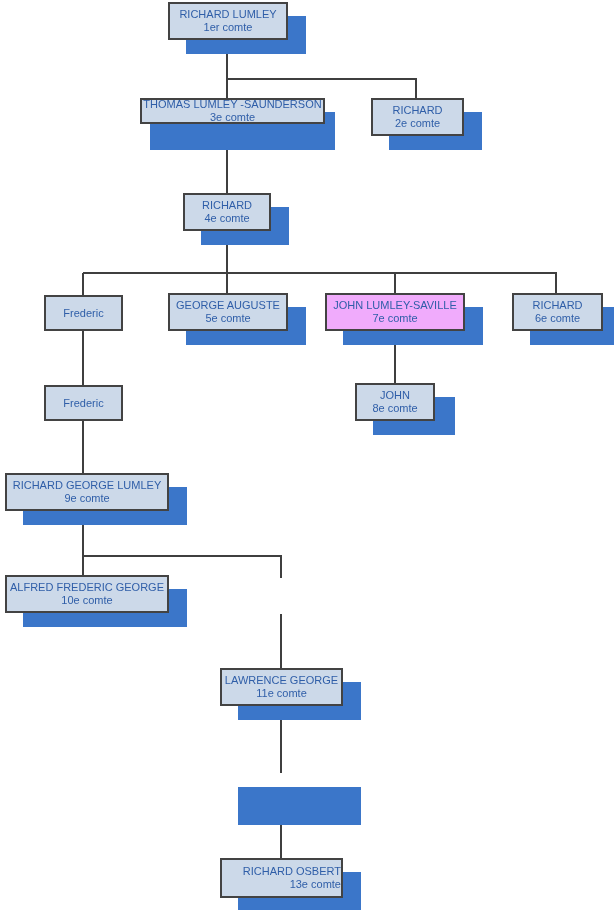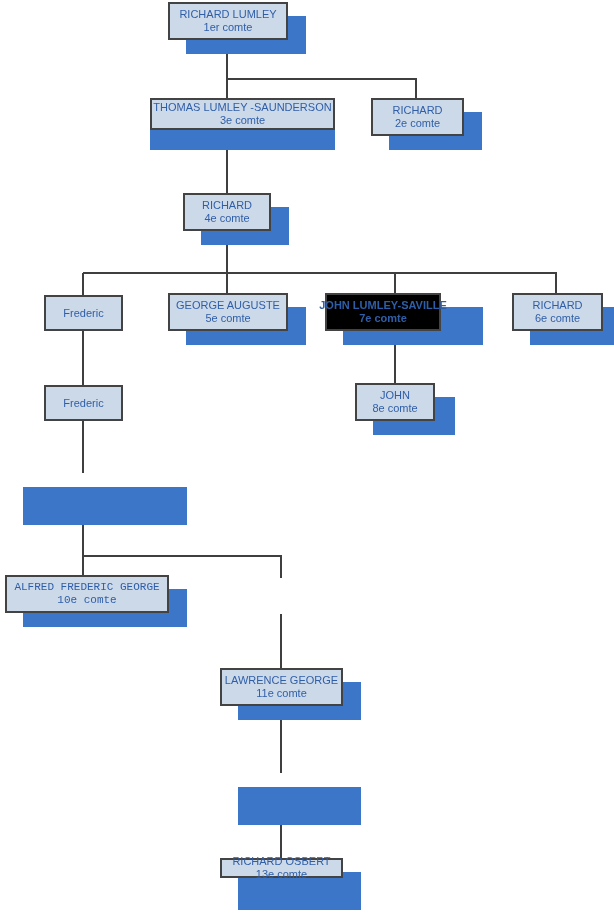--- a/index.html
+++ b/index.html
@@ -82,21 +82,21 @@
     <div class="line v" style="background: rgb(63, 63, 63); left: 280px; top: 556px; height: 22px;"></div>
     <div class="line v" style="background: rgb(63, 63, 63); left: 280px; top: 614px; height: 54px;"></div>
     <div class="line v" style="background: rgb(63, 63, 63); left: 280px; top: 706px; height: 67px;"></div>
     <div class="line v" style="background: rgb(63, 63, 63); left: 280px; top: 811px; height: 47px;"></div>
     <div class="shadow" style="background: rgb(59, 118, 201); left: 186px; top: 16px; width: 120px; height: 38px;"></div>
     <div class="node" style="left: 168px; top: 2px; width: 120px; height: 38px; background: rgb(204, 217, 233); border-color: rgb(67, 67, 67); color: rgb(47, 94, 168);">
       <span class="nm">RICHARD LUMLEY</span>
       <span class="ti">1er comte</span>
     </div>
     <div class="shadow" style="background: rgb(59, 118, 201); left: 150px; top: 112px; width: 185px; height: 38px;"></div>
-    <div class="node" style="left: 150px; top: 98px; width: 185px; height: 32px; background: rgb(204, 217, 233); border-color: rgb(67, 67, 67); color: rgb(47, 94, 168);">
+    <div class="node" style="left: 140px; top: 98px; width: 185px; height: 26px; background: rgb(204, 217, 233); border-color: rgb(67, 67, 67); color: rgb(47, 94, 168);">
       <span class="nm">THOMAS LUMLEY -SAUNDERSON</span>
       <span class="ti">3e comte</span>
     </div>
     <div class="shadow" style="background: rgb(59, 118, 201); left: 389px; top: 112px; width: 93px; height: 38px;"></div>
     <div class="node" style="left: 371px; top: 98px; width: 93px; height: 38px; background: rgb(204, 217, 233); border-color: rgb(67, 67, 67); color: rgb(47, 94, 168);">
       <span class="nm">RICHARD</span>
       <span class="ti">2e comte</span>
     </div>
     <div class="shadow" style="background: rgb(59, 118, 201); left: 201px; top: 207px; width: 88px; height: 38px;"></div>
     <div class="node" style="left: 183px; top: 193px; width: 88px; height: 38px; background: rgb(204, 217, 233); border-color: rgb(67, 67, 67); color: rgb(47, 94, 168);">
@@ -105,47 +105,51 @@
     </div>
     <div class="node" style="left: 44px; top: 295px; width: 79px; height: 36px; background: rgb(204, 217, 233); border-color: rgb(67, 67, 67); color: rgb(47, 94, 168);">
       <span class="nm">Frederic</span>
     </div>
     <div class="shadow" style="background: rgb(59, 118, 201); left: 186px; top: 307px; width: 120px; height: 38px;"></div>
     <div class="node" style="left: 168px; top: 293px; width: 120px; height: 38px; background: rgb(204, 217, 233); border-color: rgb(67, 67, 67); color: rgb(47, 94, 168);">
       <span class="nm">GEORGE AUGUSTE</span>
       <span class="ti">5e comte</span>
     </div>
     <div class="shadow" style="background: rgb(59, 118, 201); left: 343px; top: 307px; width: 140px; height: 38px;"></div>
-    <div class="node" style="left: 325px; top: 293px; width: 116px; height: 38px; background: #000000; border-color: rgb(67, 67, 67); color: rgb(47, 94, 168); font-weight: bold;">
+    <div class="node" style="left: 325px; top: 293px; width: 140px; height: 38px; background: #f0abfc; border-color: rgb(67, 67, 67); color: rgb(47, 94, 168);">
       <span class="nm">JOHN LUMLEY-SAVILLE</span>
       <span class="ti">7e comte</span>
     </div>
     <div class="shadow" style="background: rgb(59, 118, 201); left: 530px; top: 307px; width: 91px; height: 38px;"></div>
     <div class="node" style="left: 512px; top: 293px; width: 91px; height: 38px; background: rgb(204, 217, 233); border-color: rgb(67, 67, 67); color: rgb(47, 94, 168);">
       <span class="nm">RICHARD</span>
       <span class="ti">6e comte</span>
     </div>
     <div class="shadow" style="background: rgb(59, 118, 201); left: 373px; top: 397px; width: 82px; height: 38px;"></div>
     <div class="node" style="left: 355px; top: 383px; width: 80px; height: 38px; background: rgb(204, 217, 233); border-color: rgb(67, 67, 67); color: rgb(47, 94, 168);">
       <span class="nm">JOHN</span>
       <span class="ti">8e comte</span>
     </div>
     <div class="node" style="left: 44px; top: 385px; width: 79px; height: 36px; background: rgb(204, 217, 233); border-color: rgb(67, 67, 67); color: rgb(47, 94, 168);">
       <span class="nm">Frederic</span>
     </div>
     <div class="shadow" style="background: rgb(59, 118, 201); left: 23px; top: 487px; width: 164px; height: 38px;"></div>
+    <div class="node" style="left: 5px; top: 473px; width: 164px; height: 38px; background: rgb(204, 217, 233); border-color: rgb(67, 67, 67); color: rgb(47, 94, 168);">
+      <span class="nm">RICHARD GEORGE LUMLEY</span>
+      <span class="ti">9e comte</span>
+    </div>
     <div class="shadow" style="background: rgb(59, 118, 201); left: 23px; top: 589px; width: 164px; height: 38px;"></div>
-    <div class="node" style="left: 5px; top: 575px; width: 164px; height: 38px; background: rgb(204, 217, 233); border-color: rgb(67, 67, 67); color: rgb(47, 94, 168); font-family: Liberation Mono, monospace;">
+    <div class="node" style="left: 5px; top: 575px; width: 164px; height: 38px; background: rgb(204, 217, 233); border-color: rgb(67, 67, 67); color: rgb(47, 94, 168);">
       <span class="nm">ALFRED FREDERIC GEORGE</span>
       <span class="ti">10e comte</span>
     </div>
     <div class="shadow" style="background: rgb(59, 118, 201); left: 238px; top: 682px; width: 123px; height: 38px;"></div>
     <div class="node" style="left: 220px; top: 668px; width: 123px; height: 38px; background: rgb(204, 217, 233); border-color: rgb(67, 67, 67); color: rgb(47, 94, 168);">
       <span class="nm">LAWRENCE GEORGE</span>
       <span class="ti">11e comte</span>
     </div>
     <div class="shadow" style="background: rgb(59, 118, 201); left: 238px; top: 787px; width: 123px; height: 38px;"></div>
     <div class="shadow" style="background: rgb(59, 118, 201); left: 238px; top: 872px; width: 123px; height: 38px;"></div>
-    <div class="node" style="left: 220px; top: 858px; width: 123px; height: 20px; background: rgb(204, 217, 233); border-color: rgb(67, 67, 67); color: rgb(47, 94, 168);">
+    <div class="node" style="left: 220px; top: 858px; width: 123px; height: 40px; background: rgb(204, 217, 233); border-color: rgb(67, 67, 67); color: rgb(47, 94, 168); align-items: flex-end;">
       <span class="nm">RICHARD OSBERT</span>
       <span class="ti">13e comte</span>
     </div>
   </div>
 
 </body></html>

